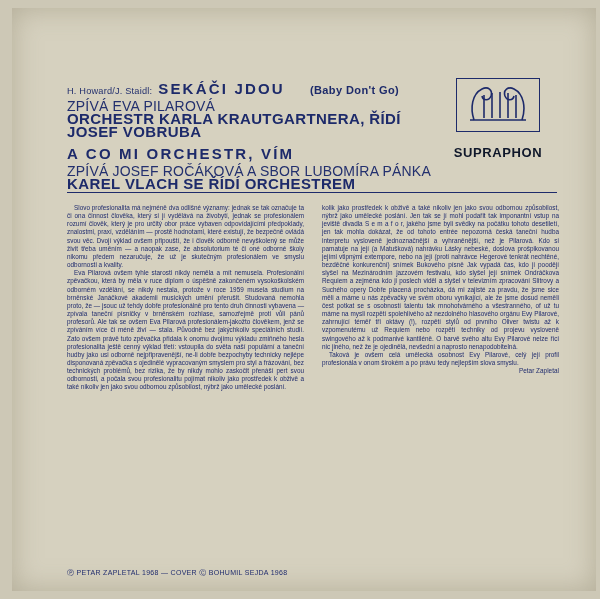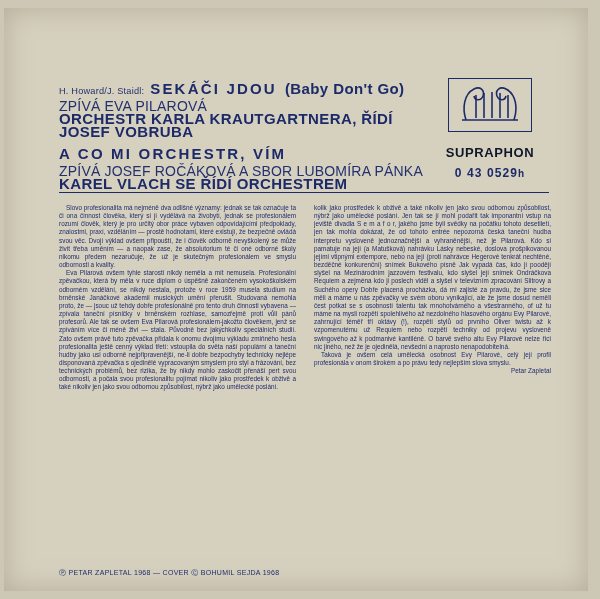--- a/index.html
+++ b/index.html
@@ -15,21 +15,21 @@
   }
   .sleeve {
     position: absolute;
     left: 0; top: 0;
     width: 600px;
     height: 599px;
     background: #cdc8b6;
   }
   .paper {
     position: absolute;
-    left: 4px;
+    left: 12px;
     top: 8px;
     width: 584px;
     height: 583px;
     background: #d6d1bf;
     box-shadow: inset 0 0 28px rgba(150,142,118,0.55);
   }
 
   
   .header {
     position: absolute;
@@ -61,24 +61,24 @@
     margin-right: 6px;
     color: #23306e;
   }
   .title-row .main {
     font-size: 15px;
     font-weight: bold;
     letter-spacing: 2.2px;
     color: #1d2a6a;
   }
   .title-row .post {
-    font-size: 15px;
+    font-size: 11px;
     font-weight: bold;
     letter-spacing: 0.4px;
-    margin-left: 8px;
+    margin-left: 25px;
     color: #1d2a6a;
   }
 
   
   .logo-box {
     position: absolute;
     right: 42px;
     top: 70px;
     width: 112px;
     text-align: center;
@@ -192,23 +192,20 @@
             <path d="M10 38 H66"></path>
             <path d="M24 36 V13"></path>
             <path d="M32 36 V11"></path>
             <path d="M40 36 V10"></path>
             <path d="M48 36 V11"></path>
             <path d="M56 36 V13"></path>
           </g>
         </svg>
       </div>
       <div class="logo-name">SUPRAPHON</div>
-      <div class="logo-cat">
-        <span>0 43 0529</span><span class="suffix">h</span>
-      </div>
     </div>
 
     <div class="rule"></div>
 
     <div class="columns">
       <div class="col">
         <p>Slovo profesionalita má nejméně dva odlišné významy: jednak se tak označuje ta či ona činnost člověka, který si jí vydělává na živobytí, jednak se profesionálem rozumí člověk, který je pro určitý obor práce vybaven odpovídajícími předpoklady, znalostmi, praxí, vzděláním — prostě hodnotami, které existují, že bezpečně ovládá svou věc. Dvojí výklad ovšem připouští, že i člověk odborně nevyškolený se může živit třeba uměním — a naopak zase, že absolutorium té či oné odborné školy nikomu předem nezaručuje, že už je skutečným profesionálem ve smyslu odbornosti a kvality.</p>
         <p>Eva Pilarová ovšem tyhle starosti nikdy neměla a mít nemusela. Profesionální zpěvačkou, která by měla v ruce diplom o úspěšně zakončeném vysokoškolském odborném vzdělání, se nikdy nestala, protože v roce 1959 musela studium na brněnské Janáčkové akademii musických umění přerušit. Studovaná nemohla proto, že — jsouc už tehdy dobře profesionálně pro tento druh činnosti vybavena — zpívala taneční písničky v brněnském rozhlase, samozřejmě proti vůli pánů profesorů. Ale tak se ovšem Eva Pilarová profesionálem-jakožto člověkem, jenž se zpíváním více či méně živí — stala. Původně bez jakýchkoliv speciálních studií. Zato ovšem právě tuto zpěvačka přidala k onomu dvojímu výkladu zmiňného hesla profesionalita ještě cenný výklad třetí: vstoupila do světa naší populární a taneční hudby jako usi odborně nejpřipravenější, ne-li dobře bezpochyby technicky nejlépe disponovaná zpěvačka s ojedinělé vypracovaným smyslem pro styl a frázování, bez technických problémů, bez rizika, že by nikdy mohlo zaskočit přenáší pert svou odbornosti, a počala svou profesionalitu pojímat nikoliv jako prostředek k obživě a také nikoliv jen jako svou odbornou způsobilost, nýbrž jako umělecké poslání.</p>
       </div>
       <div class="col">

